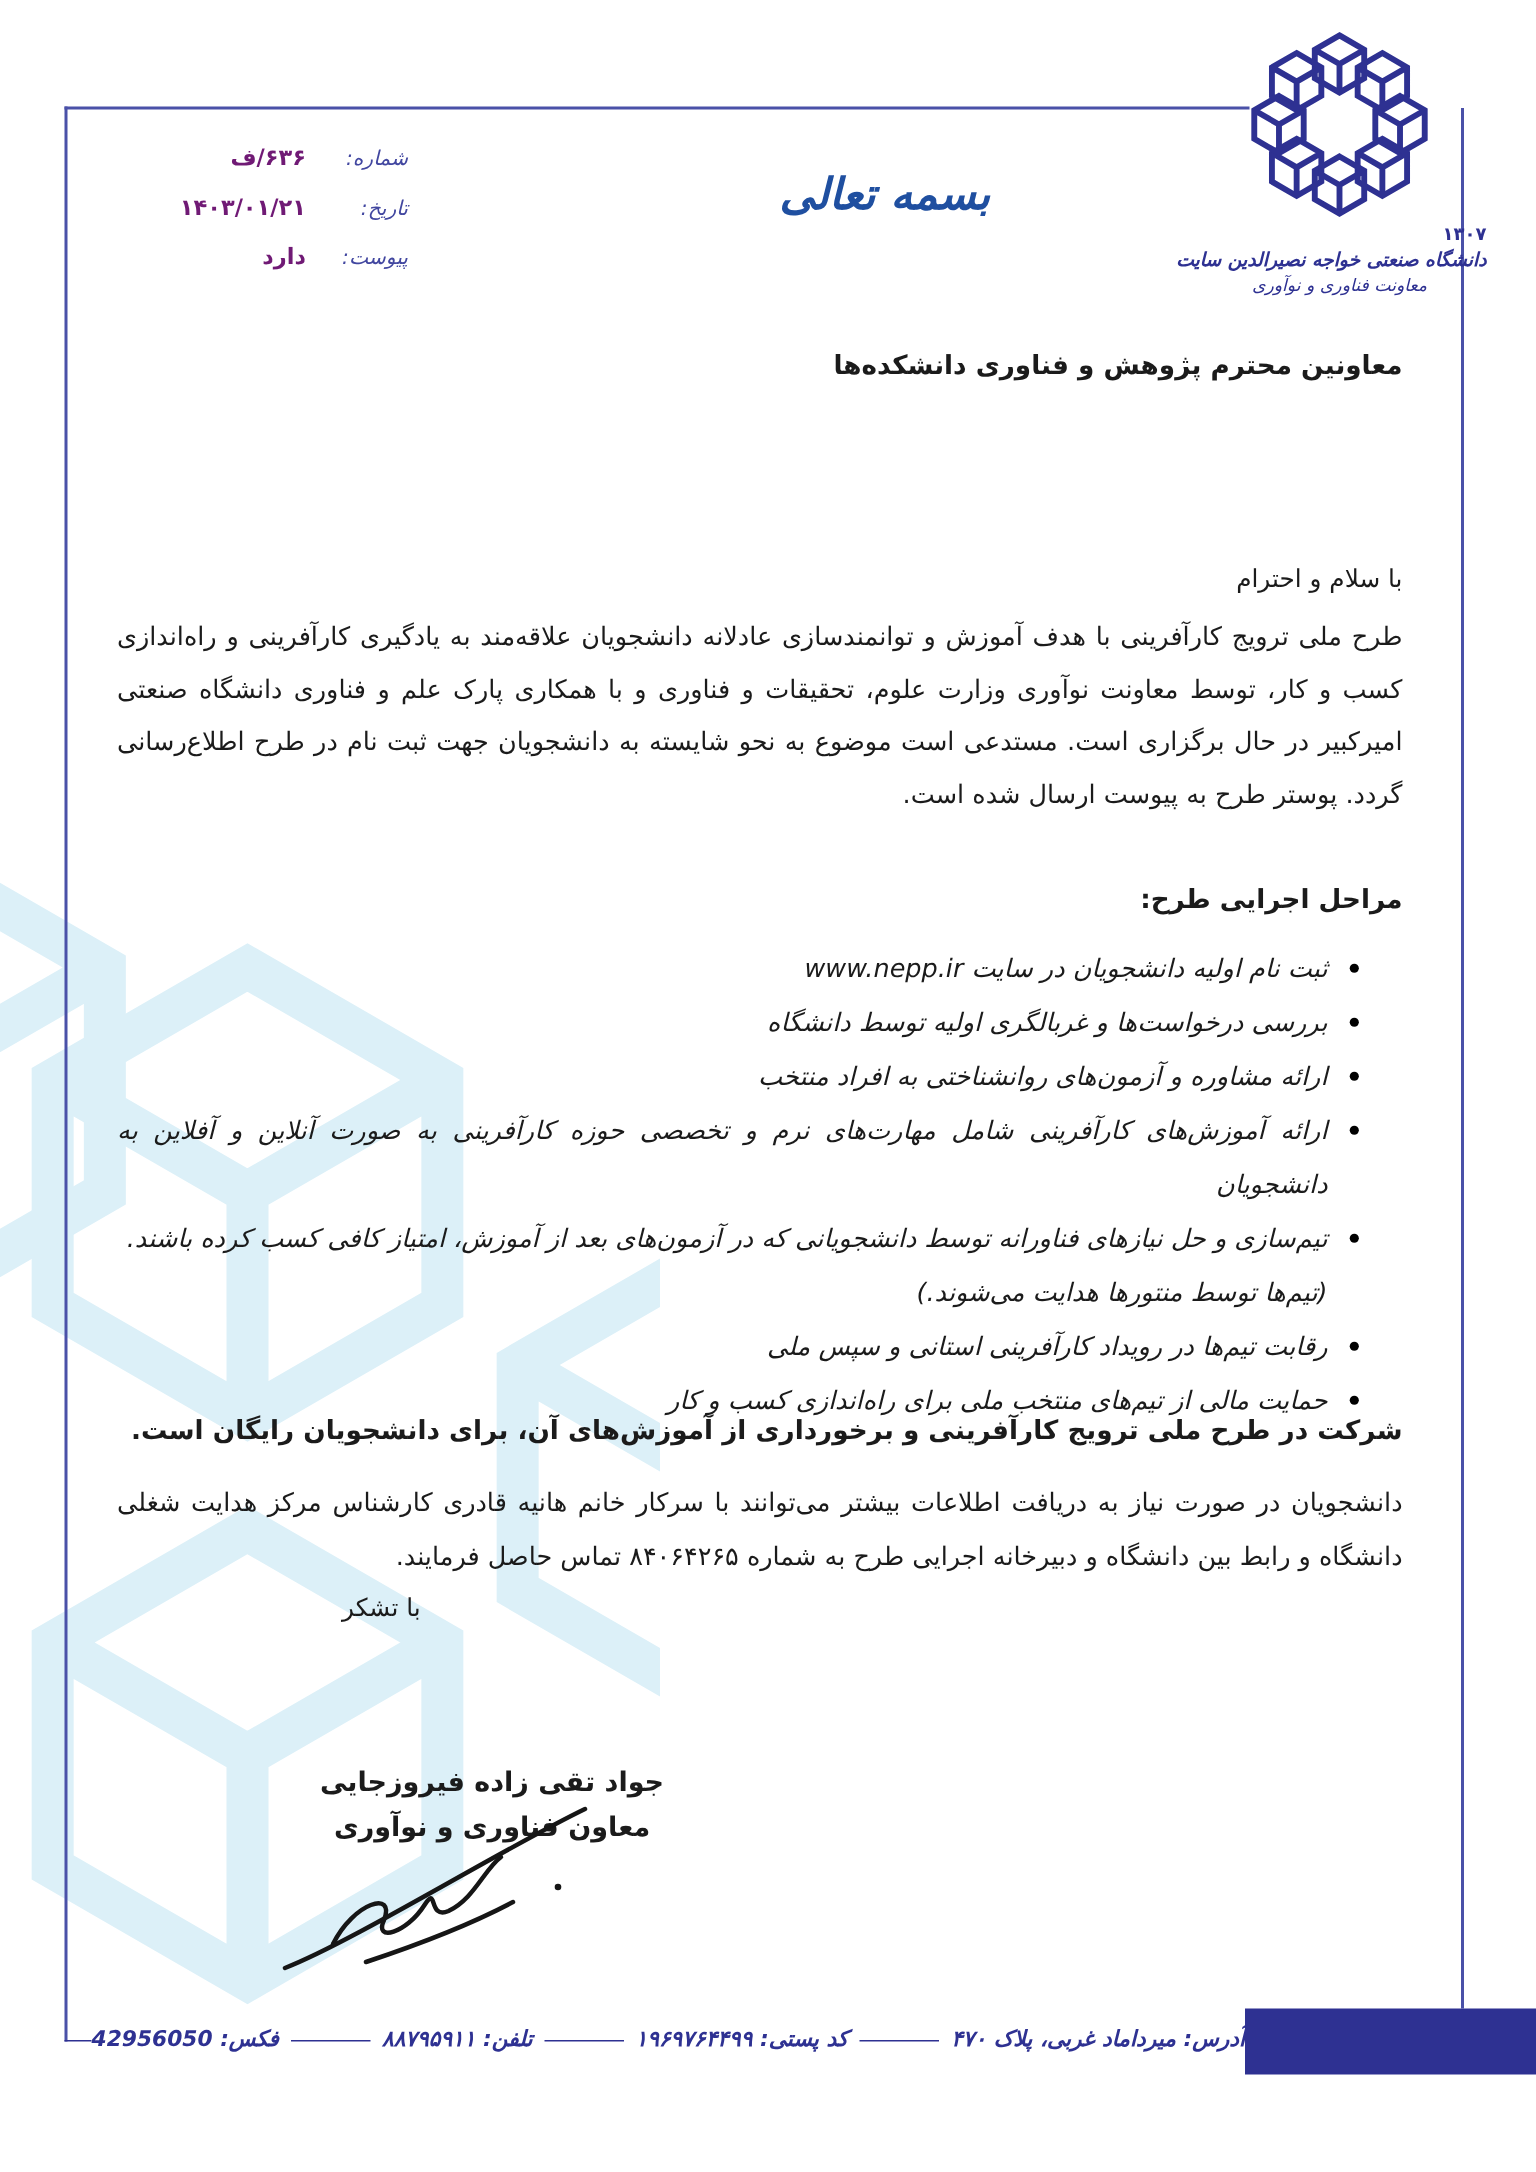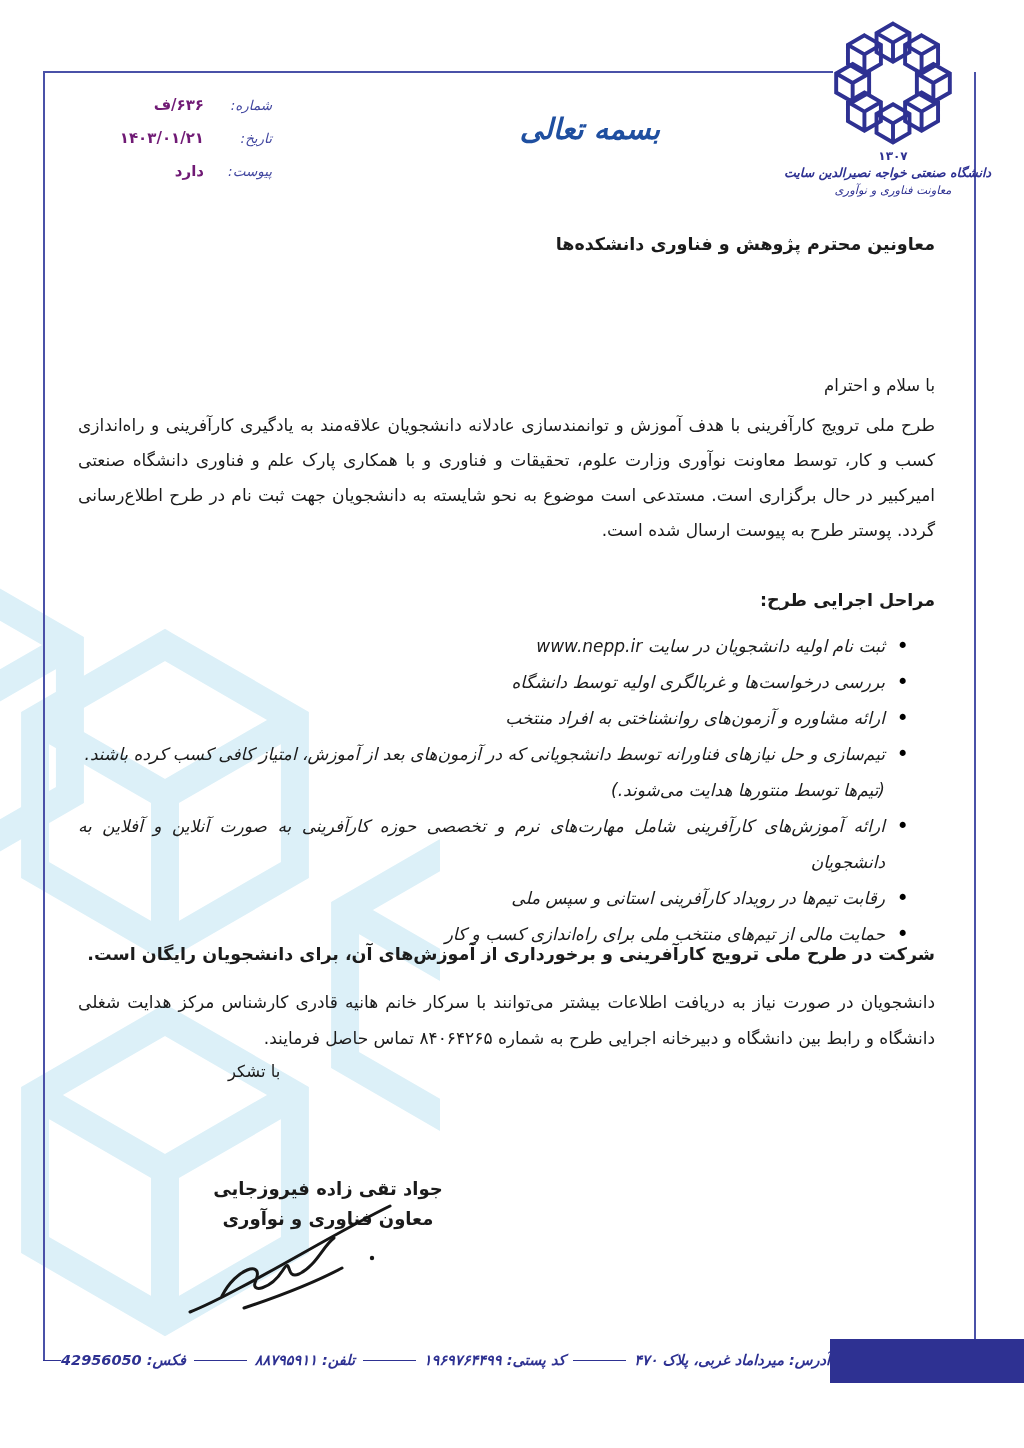--- a/index.html
+++ b/index.html
@@ -14,21 +14,21 @@
 
   
   .border-line{position:absolute; background:#4a51a8; z-index:1;}
   .b-top{left:43px; top:71px; width:790px; height:2px;}
   .b-left{left:43px; top:71px; width:2px; height:1290px;}
   .b-right{left:974px; top:72px; width:2px; height:1267px;}
 
   
   .logo-block{position:absolute; left:795px; top:18px; width:196px; text-align:center; z-index:2; color:#2e3192;}
   .logo-block .logo-svg{margin:0 auto;}
-  .logo-year{font-size:12px; font-weight:bold; margin-top:1px;}
+  .logo-year{font-size:12px; font-weight:bold; margin-top:1px;text-align:right;}
   .logo-uni{font-size:12.5px; font-weight:bold; font-style:italic; margin-top:2px; white-space:nowrap;}
   .logo-dept{font-size:11.5px; font-style:italic; margin-top:3px;}
 
   
   .meta{position:absolute; left:88px; top:96px; width:184px; z-index:2;}
   .meta-row{display:flex; align-items:baseline; gap:16px; height:33px;}
   .meta-label{font-size:13.5px; font-style:italic; color:#4247a0; min-width:52px;}
   .meta-value{font-size:15px; font-weight:bold; color:#701a75;}
 
   .besmellah{
@@ -119,23 +119,23 @@
   <div class="content recipient">معاونین محترم پژوهش و فناوری دانشکده‌ها</div>
   <div class="content salutation">با سلام و احترام</div>
   <div class="content paragraph">طرح ملی ترویج کارآفرینی با هدف آموزش و توانمندسازی عادلانه دانشجویان علاقه‌مند به یادگیری کارآفرینی و راه‌اندازی کسب و کار، توسط معاونت نوآوری وزارت علوم، تحقیقات و فناوری و با همکاری پارک علم و فناوری دانشگاه صنعتی امیرکبیر در حال برگزاری است. مستدعی است موضوع به نحو شایسته به دانشجویان جهت ثبت نام در طرح اطلاع‌رسانی گردد. پوستر طرح به پیوست ارسال شده است.</div>
   <div class="content steps-heading">مراحل اجرایی طرح:</div>
 
   <div class="content steps">
     <ul>
       <li>ثبت نام اولیه دانشجویان در سایت www.nepp.ir</li>
       <li>بررسی درخواست‌ها و غربالگری اولیه توسط دانشگاه</li>
       <li>ارائه مشاوره و آزمون‌های روانشناختی به افراد منتخب</li>
+      <li>ارائه آموزش‌های کارآفرینی شامل مهارت‌های نرم و تخصصی حوزه کارآفرینی به صورت آنلاین و آفلاین به دانشجویان</li>
       <li>تیم‌سازی و حل نیازهای فناورانه توسط دانشجویانی که در آزمون‌های بعد از آموزش، امتیاز کافی کسب کرده باشند.
 (تیم‌ها توسط منتورها هدایت می‌شوند.)</li>
-      <li>ارائه آموزش‌های کارآفرینی شامل مهارت‌های نرم و تخصصی حوزه کارآفرینی به صورت آنلاین و آفلاین به دانشجویان</li>
       <li>رقابت تیم‌ها در رویداد کارآفرینی استانی و سپس ملی</li>
       <li>حمایت مالی از تیم‌های منتخب ملی برای راه‌اندازی کسب و کار</li>
     </ul>
   </div>
 
   <div class="content free-note">شرکت در طرح ملی ترویج کارآفرینی و برخورداری از آموزش‌های آن، برای دانشجویان رایگان است.</div>
   <div class="content contact">دانشجویان در صورت نیاز به دریافت اطلاعات بیشتر می‌توانند با سرکار خانم هانیه قادری کارشناس مرکز هدایت شغلی دانشگاه و رابط بین دانشگاه و دبیرخانه اجرایی طرح به شماره ۸۴۰۶۴۲۶۵ تماس حاصل فرمایند.</div>
   <div class="thanks">با تشکر</div>
 
   <div class="sign-block">

